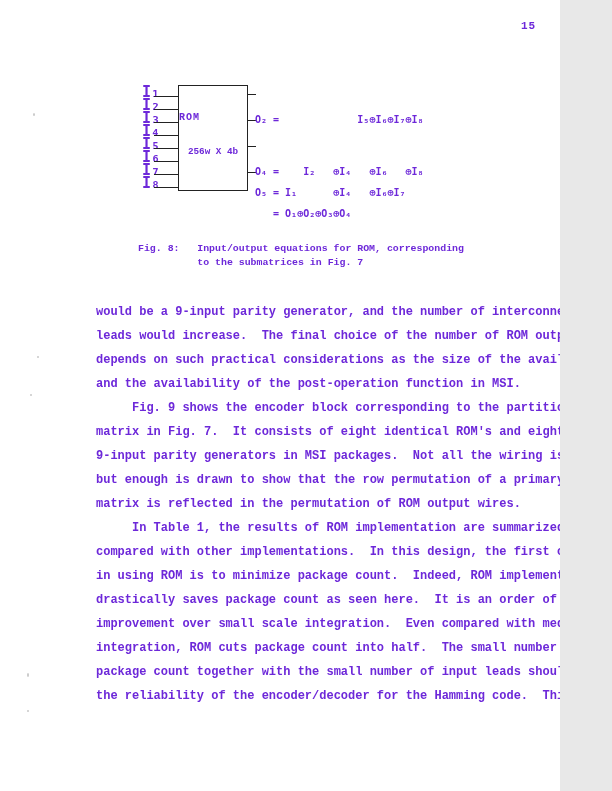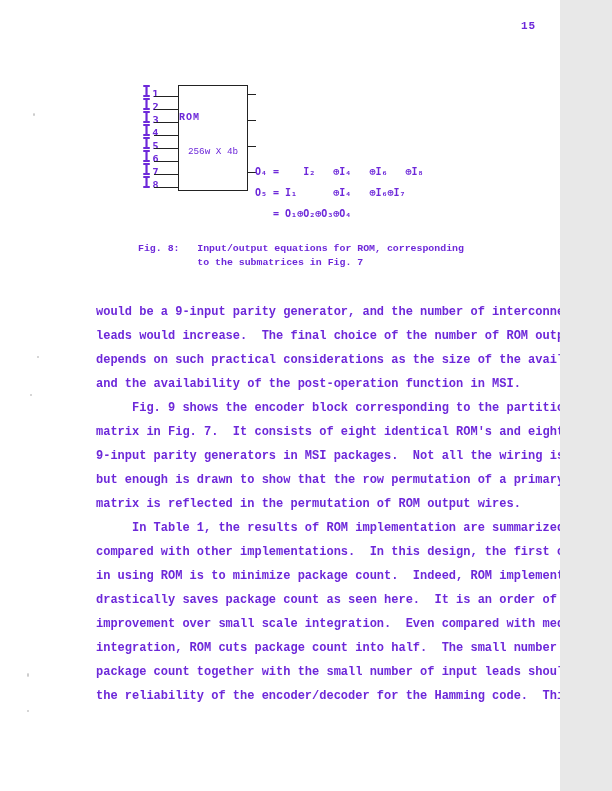--- a/index.html
+++ b/index.html
@@ -54,21 +54,21 @@
     text-align: left;
     font-size: 10px;
     font-weight: bold;
     letter-spacing: 1px;
   }
   .rom-size {
     position: absolute;
     top: 60px; left: 0; right: 0;
     text-align: center;
     font-size: 9.3px;
-    font-weight: normal;
+    font-weight: bold;
     white-space: pre;
   }
   .out-wire {
     position: absolute;
     left: 248px;
     width: 8px;
     height: 0;
     border-top: 1.5px solid #222;
   }
   .eq {
@@ -137,20 +137,21 @@
     <div class="rom-box">
       <div class="rom-name">ROM</div>
       <div class="rom-size">256w X 4b</div>
     </div>
 
     <div class="out-wire" style="top:94px"></div>
     <div class="out-wire" style="top:120px"></div>
     <div class="out-wire" style="top:146px"></div>
     <div class="out-wire" style="top:172px"></div>
 
+    <div class="eq" style="top:114px">O₂ =             I₅⊕I₆⊕I₇⊕I₈</div>
     <div class="eq" style="top:166px">O₄ =    I₂   ⊕I₄   ⊕I₆   ⊕I₈</div>
     <div class="eq" style="top:187px">O₅ = I₁      ⊕I₄   ⊕I₆⊕I₇</div>
     <div class="eq" style="top:208px">   = O₁⊕O₂⊕O₃⊕O₄</div>
 
     <div class="caption">Fig. 8:   Input/output equations for ROM, corresponding
           to the submatrices in Fig. 7</div>
   </div>
 
   <div class="body-text">would be a 9-input parity generator, and the number of interconnection
 leads would increase.  The final choice of the number of ROM outputs

